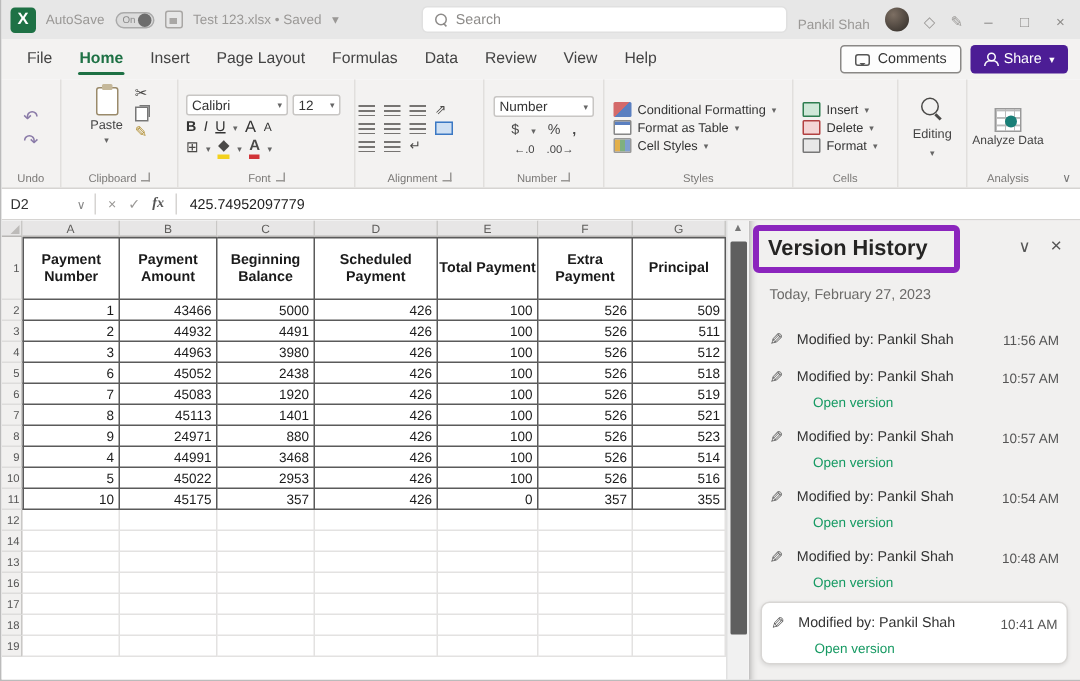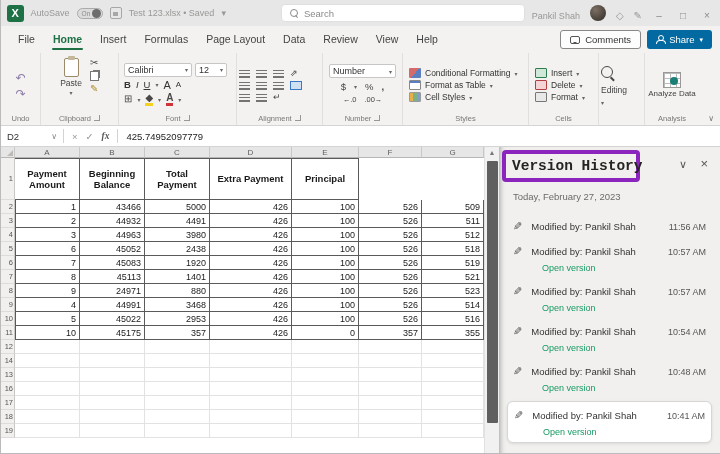--- a/index.html
+++ b/index.html
@@ -32,21 +32,21 @@
   
   .menubar { height:27px; background:#f3f2f1; display:flex; align-items:center; padding:0 8px; gap:14px; }
   .tab { font-size:10.5px; color:#444; padding:5px 9px 6px; position:relative; white-space:nowrap; }
   .tab.active { font-weight:bold; color:#1e7145; }
   .tab.active::after { content:""; position:absolute; left:8px; right:8px; bottom:1px; height:2.5px; background:#1e7145; border-radius:2px; }
   .mb-right { margin-left:auto; display:flex; gap:6px; align-items:center; }
   .btn-comments { display:flex; align-items:center; gap:5px; border:1px solid #8a8886; border-radius:3px;
                   background:#fdfdfd; font-size:9.5px; color:#333; padding:2px 9px; height:19px; }
   .bubble { width:10px; height:8px; border:1.2px solid #555; border-radius:2px; position:relative; }
   .bubble::after { content:""; position:absolute; left:2px; bottom:-3px; border:2px solid transparent; border-top-color:#555; }
-  .btn-share { display:flex; align-items:center; gap:5px; background:#0369a1; color:#fff; border-radius:3px;
+  .btn-share { display:flex; align-items:center; gap:5px; background:#4c1d95; color:#fff; border-radius:3px;
                font-size:9.5px; padding:2px 9px; height:19px; }
   .person { width:8px; height:9px; position:relative; }
   .person::before { content:""; position:absolute; left:2px; top:0; width:4px; height:4px; border:1px solid #fff; border-radius:50%; }
   .person::after { content:""; position:absolute; left:0; bottom:0; width:8px; height:3px; border:1px solid #fff; border-bottom:none; border-radius:4px 4px 0 0; }
 
   
   .ribbon { height:73px; background:#f3f2f1; border-bottom:1px solid #d6d4d2; display:flex; position:relative; }
   .group { border-right:1px solid #e1dfdd; display:flex; flex-direction:column; padding:3px 2px 1px; }
   .gbody { flex:1; display:flex; align-items:flex-start; justify-content:center; }
   .glabel { font-size:7.5px; color:#7a7876; text-align:center; display:flex; align-items:center; justify-content:center; gap:3px; height:12px; }
@@ -75,21 +75,21 @@
   .g-styles { width:126px; } .g-styles .gbody { flex-direction:column; gap:2px; align-items:flex-start; padding:2px 0 0 4px; }
   .srowb { display:flex; align-items:center; gap:4px; font-size:8.5px; color:#333; white-space:nowrap; }
   .sico { width:12px; height:10px; border-radius:1px; flex:none; }
   .sico.cf { background:linear-gradient(135deg,#d46a6a 50%,#5a7fc0 50%); }
   .sico.ft { background:linear-gradient(#5a7fc0 30%,#fff 30%); border:1px solid #888; }
   .sico.cs { background:linear-gradient(90deg,#e3b04b 33%,#7fb07f 33% 66%,#7f9fd0 66%); border:1px solid #999; }
   .g-cells { width:70px; } .g-cells .gbody { flex-direction:column; gap:2px; align-items:flex-start; padding:2px 0 0 4px; }
   .sico.ins { background:#cfe8d8; border:1px solid #2d7d4f; }
   .sico.del { background:#f4d4d4; border:1px solid #b24040; }
   .sico.fmt { background:#e8e8e8; border:1px solid #777; }
-  .g-edit { width:46px; } .g-edit .gbody { flex-direction:column; align-items:flex-start; gap:4px; padding-top:3px; }
+  .g-edit { width:46px; } .g-edit .gbody { flex-direction:column; align-items:center; gap:4px; padding-top:3px; }
   .bigmag { width:15px; height:15px; position:relative; }
   .bigmag::before { content:""; position:absolute; width:10px; height:10px; border:1.6px solid #4a4947; border-radius:50%; }
   .bigmag::after { content:""; position:absolute; width:5px; height:1.6px; background:#4a4947; transform:rotate(45deg); left:9px; top:12px; }
   .editlbl { font-size:8.5px; color:#444; text-align:center; }
   .g-anal { width:54px; border-right:none; } .g-anal .gbody { flex-direction:column; align-items:center; gap:1px; padding-top:2px; }
   .analico { width:18px; height:16px; border:1px solid #999; background:
       linear-gradient(#bbb 1px, transparent 1px) 0 0/100% 5px,
       linear-gradient(90deg,#bbb 1px, transparent 1px) 0 0/6px 100%, #fff; position:relative; }
   .analico::after { content:""; position:absolute; right:2px; bottom:2px; width:8px; height:8px; border-radius:50%; background:#1a7f77; }
   .anallbl { font-size:8px; color:#444; text-align:right; line-height:1.15; }
@@ -123,21 +123,21 @@
   .hrow .gut, .drow .gut { display:flex; align-items:center; justify-content:flex-end; }
   .drow { height:14px; } .drow .cell { line-height:14px; text-align:right; padding-right:3px; }
   .hrow .cell.first-col, .drow .cell.first-col { border-left:1px solid #5a5a5a; }
 
   .vscroll { width:15px; background:#f1f1f1; border-left:1px solid #e1e1e1; position:relative; }
   .vscroll .up { position:absolute; top:2px; left:0; right:0; text-align:center; font-size:7px; color:#777; }
   .vthumb { position:absolute; top:14px; left:2px; width:11px; height:262px; background:#5f5f5f; border-radius:1px; }
 
   
   .panel { flex:1; background:#f1f0ef; position:relative; box-shadow:inset 6px 0 6px -6px rgba(0,0,0,.45); overflow:hidden; }
-  .vh-title { position:absolute; left:13px; top:11px; font-size:14.5px; font-weight:bold; color:#252423;font-family:Liberation Mono, monospace; }
+  .vh-title { position:absolute; left:13px; top:11px; font-size:14.5px; font-weight:bold; color:#252423; }
   .vh-annot { position:absolute; left:3px; top:3px; width:138px; height:32px; border:4px solid #8b25bd; border-radius:4px; pointer-events:none; }
   .vh-chev { position:absolute; right:33px; top:11px; font-size:11px; color:#555; }
   .vh-close { position:absolute; right:12px; top:9px; font-size:13px; color:#555; }
   .vh-date { position:absolute; left:14px; top:44px; font-size:9.5px; color:#6b6a68; }
   .vh-list { position:absolute; left:8px; right:8px; top:66px; display:flex; flex-direction:column; }
   .ventry { padding:7px 6px 5px; }
   .vrow { display:flex; align-items:center; gap:9px; }
   .pen { font-size:11px; color:#555; transform:scaleX(-1); display:inline-block; }
   .vwho { font-size:9.5px; color:#333; }
   .vtime { margin-left:auto; font-size:9px; color:#555; }
@@ -170,22 +170,22 @@
     <span class="winbtn">□</span>
     <span class="winbtn">×</span>
   </div>
 </div>
 
 <div class="menubar">
   <div style="display:flex">
       <div class="tab">File</div>
       <div class="tab active">Home</div>
       <div class="tab">Insert</div>
+      <div class="tab">Page Layout</div>
       <div class="tab">Formulas</div>
-      <div class="tab">Page Layout</div>
       <div class="tab">Data</div>
       <div class="tab">Review</div>
       <div class="tab">View</div>
       <div class="tab">Help</div>
     </div>
   <div class="mb-right">
     <div class="btn-comments">
       <span class="bubble"></span>
       <span>Comments</span>
     </div>
@@ -400,22 +400,24 @@
         <div class="hc">B</div>
         <div class="hc">C</div>
         <div class="hc">D</div>
         <div class="hc">E</div>
         <div class="hc">F</div>
         <div class="hc">G</div>
       </div>
     <div>
         <div class="srow hrow">
           <div class="gut">1</div>
+          <div class="cell tb first-col">Payment Number</div>
           <div class="cell tb">Payment Amount</div>
           <div class="cell tb">Beginning Balance</div>
+          <div class="cell tb">Scheduled Payment</div>
           <div class="cell tb">Total Payment</div>
           <div class="cell tb">Extra Payment</div>
           <div class="cell tb">Principal</div>
         </div>
         <div class="srow drow">
           <div class="gut">2</div>
           <div class="cell tb first-col">1</div>
           <div class="cell tb">43466</div>
           <div class="cell tb">5000</div>
           <div class="cell tb">426</div>

